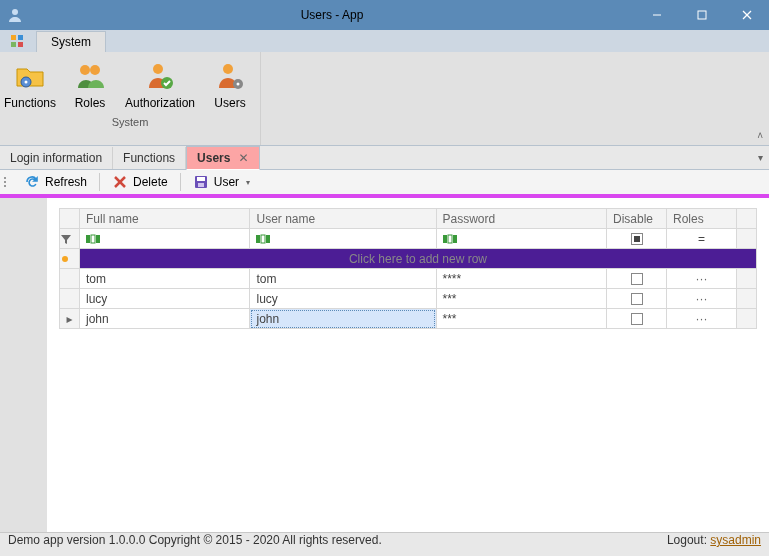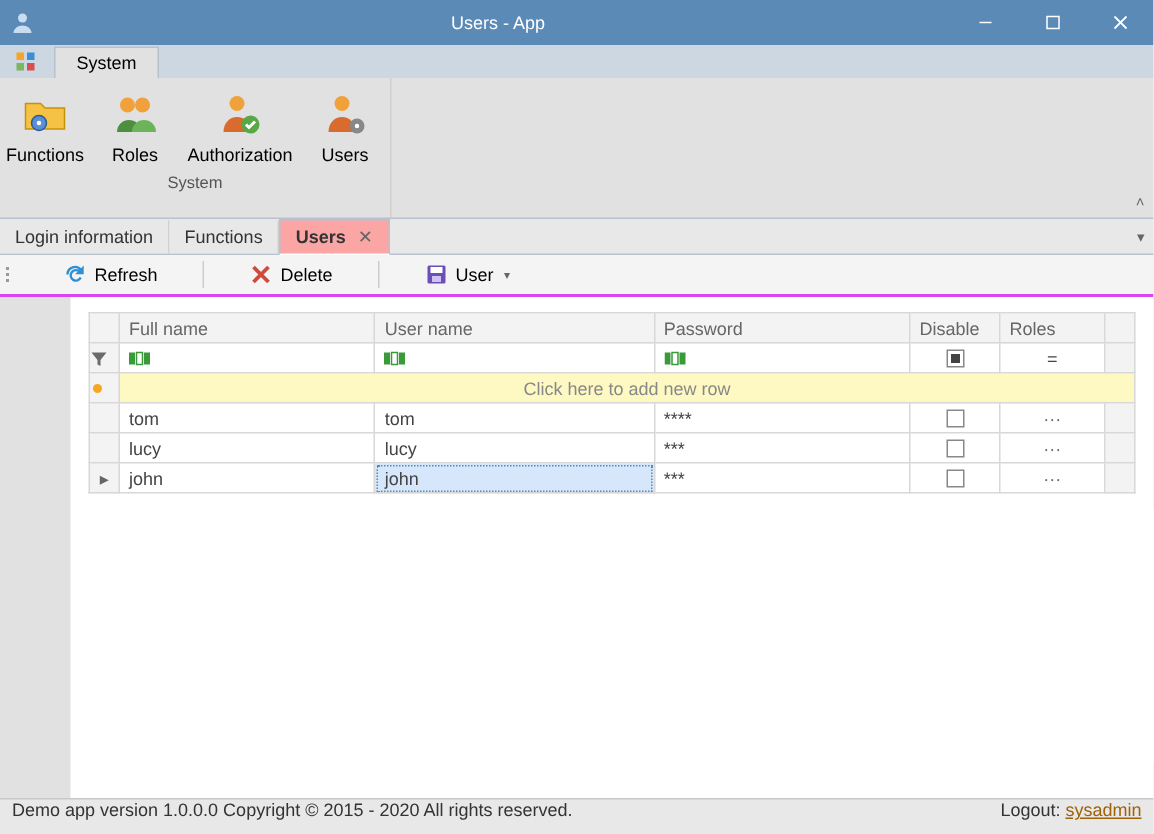--- a/index.html
+++ b/index.html
@@ -1,19 +1,19 @@
 <!DOCTYPE html>
 <html><head>
 <meta charset="utf-8">
 <style>
 * { box-sizing: border-box; margin: 0; padding: 0; font-family: "Segoe UI", Tahoma, sans-serif; font-size: 12px; }
 body { width: 769px; height: 556px; background: #e1e1e1; display: flex; flex-direction: column; overflow: hidden; }
 
 
-.titlebar { height: 30px; background: #5b8ab7; display: flex; align-items: center; color: #ffffff; }
+.titlebar { height: 30px; background: #5b8ab7; display: flex; align-items: center; color: #000000; }
 .titlebar .app-icon { width: 30px; display: flex; align-items: center; justify-content: center; }
 .titlebar .title { flex: 1; text-align: center; font-size: 12px; }
 .titlebar .win-btns { display: flex; }
 .titlebar .win-btn { width: 45px; height: 30px; display: flex; align-items: center; justify-content: center; color: #fff; cursor: pointer; }
 
 
 .ribbon-tabs { height: 22px; background: #cdd7e2; display: flex; align-items: flex-end; }
 .ribbon-quick { width: 34px; display: flex; align-items: center; justify-content: center; height: 22px; }
 .ribbon-tab { background: #e1e1e1; border: 1px solid #b6c2ce; border-bottom: none; padding: 3px 14px; font-size: 12px; margin-left: 2px; }
 
@@ -29,40 +29,40 @@
 .ribbon-collapse { position: absolute; right: 6px; bottom: 4px; font-size: 10px; color: #666; cursor: pointer; }
 
 
 .doc-tabs { height: 24px; background: #e8e8e8; display: flex; align-items: flex-end; position: relative; border-bottom: 1px solid #b6c2ce; }
 .doc-tab { padding: 4px 10px; font-size: 12px; background: #e8e8e8; cursor: pointer; font-weight: 400; color: #333; border-right: 1px solid #d0d0d0; }
 .doc-tab.active { background: #fca5a5; border: 1px solid #b6c2ce; border-bottom: 1px solid #fff; margin-bottom: -1px; font-weight: 700; }
 .doc-tab .x { margin-left: 8px; color: #666; font-weight: normal; }
 .doc-menu { position: absolute; right: 6px; top: 6px; font-size: 10px; color: #666; cursor: pointer; }
 
 
-.toolbar { height: 28px; background: #f4f4f4; border-bottom: 2px solid #d946ef; display: flex; align-items: center; padding: 0 4px; gap: 20px; }
+.toolbar { height: 28px; background: #f4f4f4; border-bottom: 4px solid #d946ef; display: flex; align-items: center; padding: 0 4px; gap: 2px; }
 .toolbar .grip { width: 6px; display: flex; flex-direction: column; gap: 2px; margin-right: 4px; }
 .toolbar .grip span { width: 2px; height: 2px; background: #999; }
 .tbtn { display: flex; align-items: center; gap: 5px; padding: 3px 8px; cursor: pointer; border-radius: 2px; }
 .tbtn .ico16 { width: 16px; height: 16px; }
 .tsep { width: 1px; height: 18px; background: #ccc; margin: 0 2px; }
 .dropdown-arrow { font-size: 8px; color: #666; margin-left: 2px; }
 
 
 .grid-wrap { flex: 1; background: #fff; padding: 10px 12px 0 12px; overflow: hidden; margin-left: 47px; }
 .grid { width: 100%; border-collapse: collapse; }
 .grid th, .grid td { border: 1px solid #d8d8d8; font-size: 12px; color: #444; height: 20px; padding: 0 6px; text-align: left; vertical-align: middle; }
 .grid th { background: #f3f3f3; font-weight: normal; color: #666; }
 .grid .indcol { width: 20px; padding: 0; text-align: center; background: #f3f3f3; }
 .grid .disable-col { width: 60px; text-align: center; }
 .grid .roles-col { width: 70px; text-align: center; }
 .checkbox-sq { display:inline-block; width:12px; height:12px; border:1px solid #888; background:#fff; vertical-align:middle; }
 .checkbox-sq.mixed::after { content:""; display:block; width:6px; height:6px; background:#444; margin:2px; }
 .editing-cell { background: #d6e6fb; outline: 1px dotted #5b8ab7; outline-offset: -2px; }
-.addrow td { text-align: center; color: #888; background: #fef9c3; }
+.addrow td { text-align: center; color: #888; background: #4c1d95; }
 .ellipsis-btn { color: #666; cursor: pointer; }
 
 
 .statusbar { height: 24px; background: #e8e8e8; border-top: 1px solid #c8c8c8; display: flex; align-items: flex-start; justify-content: space-between; padding: 0 8px; font-size: 11px; color: #333; }
 .statusbar a { color: #a16207; text-decoration: underline; }
 
 svg { display: block; }
 </style>
 </head>
 <body>

